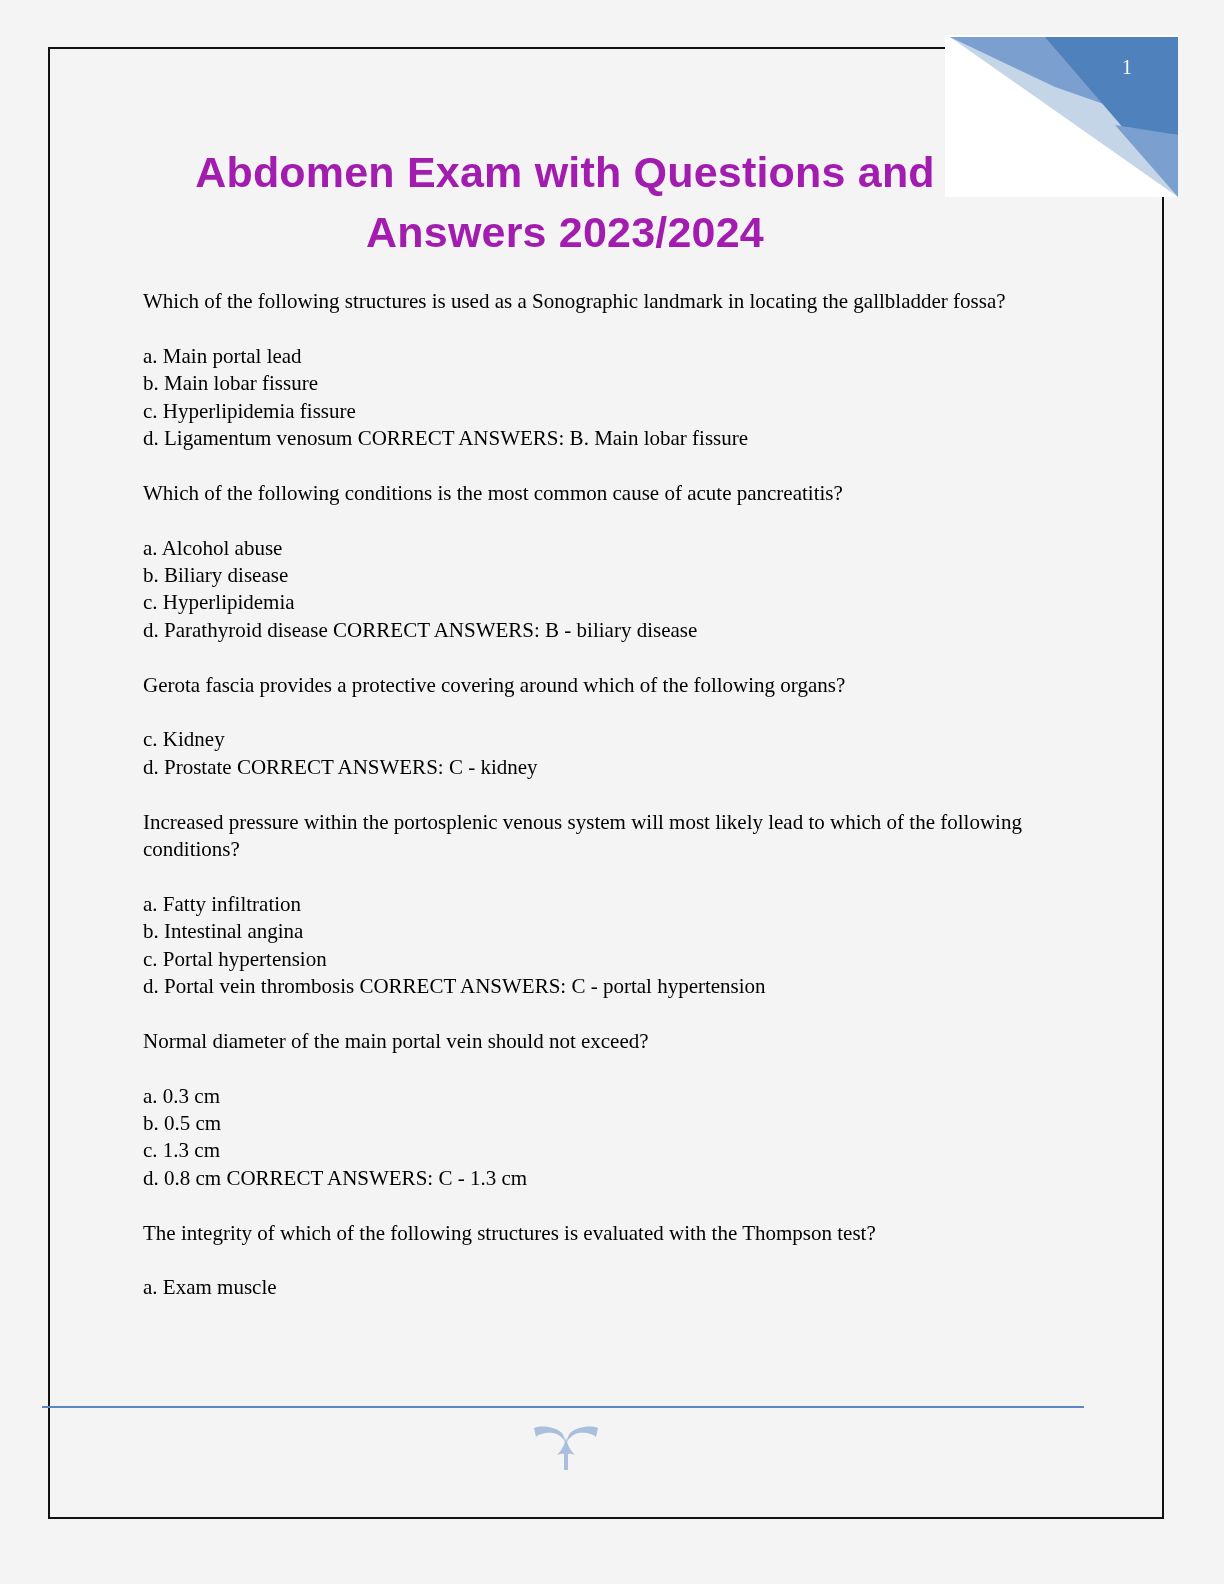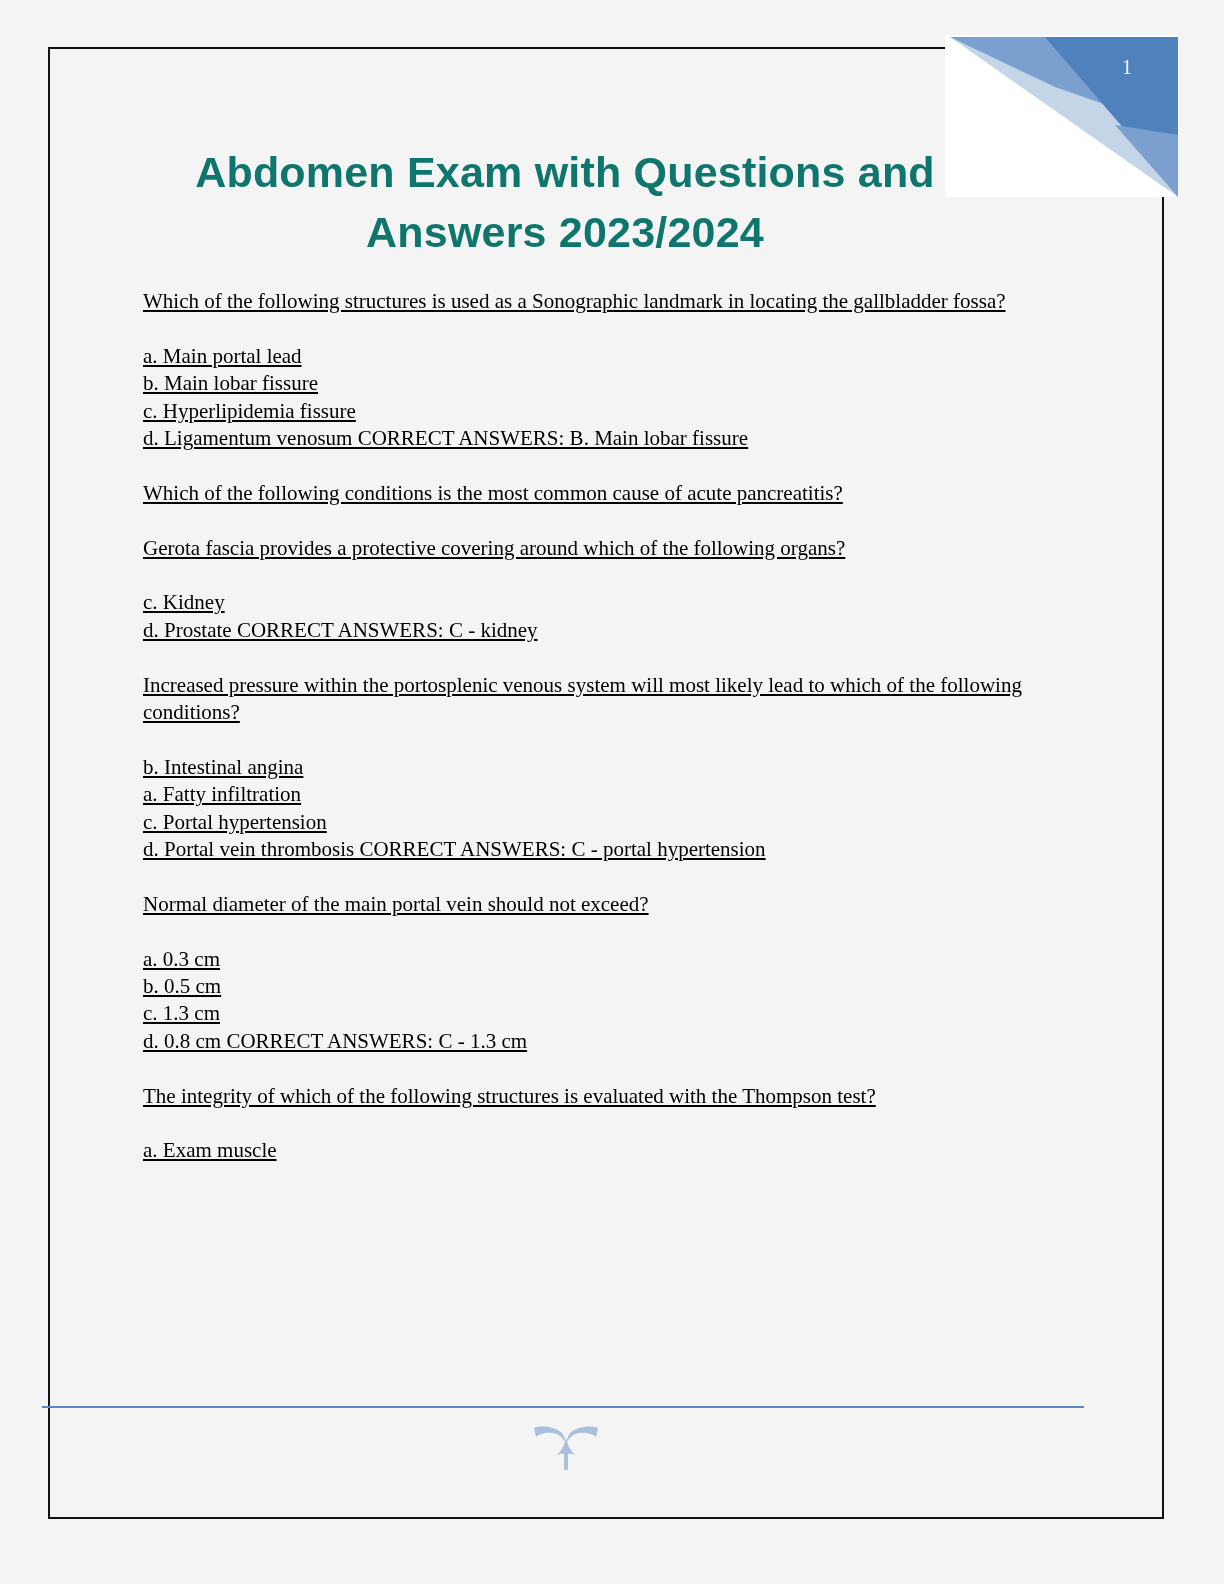--- a/index.html
+++ b/index.html
@@ -34,31 +34,31 @@
   }
   .title {
     position: absolute;
     left: 100px; top: 142px;
     width: 930px;
     text-align: center;
     font-family: "Liberation Sans", "DejaVu Sans", sans-serif;
     font-weight: bold;
     font-size: 43px;
     line-height: 60px;
-    color: #0f766e;
+    color: #a21caf;
     letter-spacing: 0.2px;
   }
   .content {
     position: absolute;
     left: 143px; top: 288px;
     width: 930px;
     font-size: 21px;
     line-height: 27.4px;
   }
-  .question { margin: 0 0 27.4px 0; text-decoration: underline; }
+  .question { margin: 0 0 27.4px 0; }
   .qtext { display: block; }
   .options { margin-top: 27.4px; }
   .option { display: block; white-space: nowrap; }
   .footer-line {
     position: absolute;
     left: 42px; top: 1406px;
     width: 1042px; height: 2px;
     background: #5b86c0;
   }
   .footer-ornament {
@@ -93,35 +93,41 @@
     <div class="options">
       <span class="option">a. Main portal lead</span>
       <span class="option">b. Main lobar fissure</span>
       <span class="option">c. Hyperlipidemia fissure</span>
       <span class="option">d. Ligamentum venosum CORRECT ANSWERS: B. Main lobar fissure</span>
     </div>
   </div>
 
   <div class="question">
     <span class="qtext">Which of the following conditions is the most common cause of acute pancreatitis?</span>
+    <div class="options">
+      <span class="option">a. Alcohol abuse</span>
+      <span class="option">b. Biliary disease</span>
+      <span class="option">c. Hyperlipidemia</span>
+      <span class="option">d. Parathyroid disease CORRECT ANSWERS: B - biliary disease</span>
+    </div>
   </div>
 
   <div class="question">
     <span class="qtext">Gerota fascia provides a protective covering around which of the following organs?</span>
     <div class="options">
       <span class="option">c. Kidney</span>
       <span class="option">d. Prostate CORRECT ANSWERS: C - kidney</span>
     </div>
   </div>
 
   <div class="question">
     <span class="qtext">Increased pressure within the portosplenic venous system will most likely lead to which of the following conditions?</span>
     <div class="options">
+      <span class="option">a. Fatty infiltration</span>
       <span class="option">b. Intestinal angina</span>
-      <span class="option">a. Fatty infiltration</span>
       <span class="option">c. Portal hypertension</span>
       <span class="option">d. Portal vein thrombosis CORRECT ANSWERS: C - portal hypertension</span>
     </div>
   </div>
 
   <div class="question">
     <span class="qtext">Normal diameter of the main portal vein should not exceed?</span>
     <div class="options">
       <span class="option">a. 0.3 cm</span>
       <span class="option">b. 0.5 cm</span>

